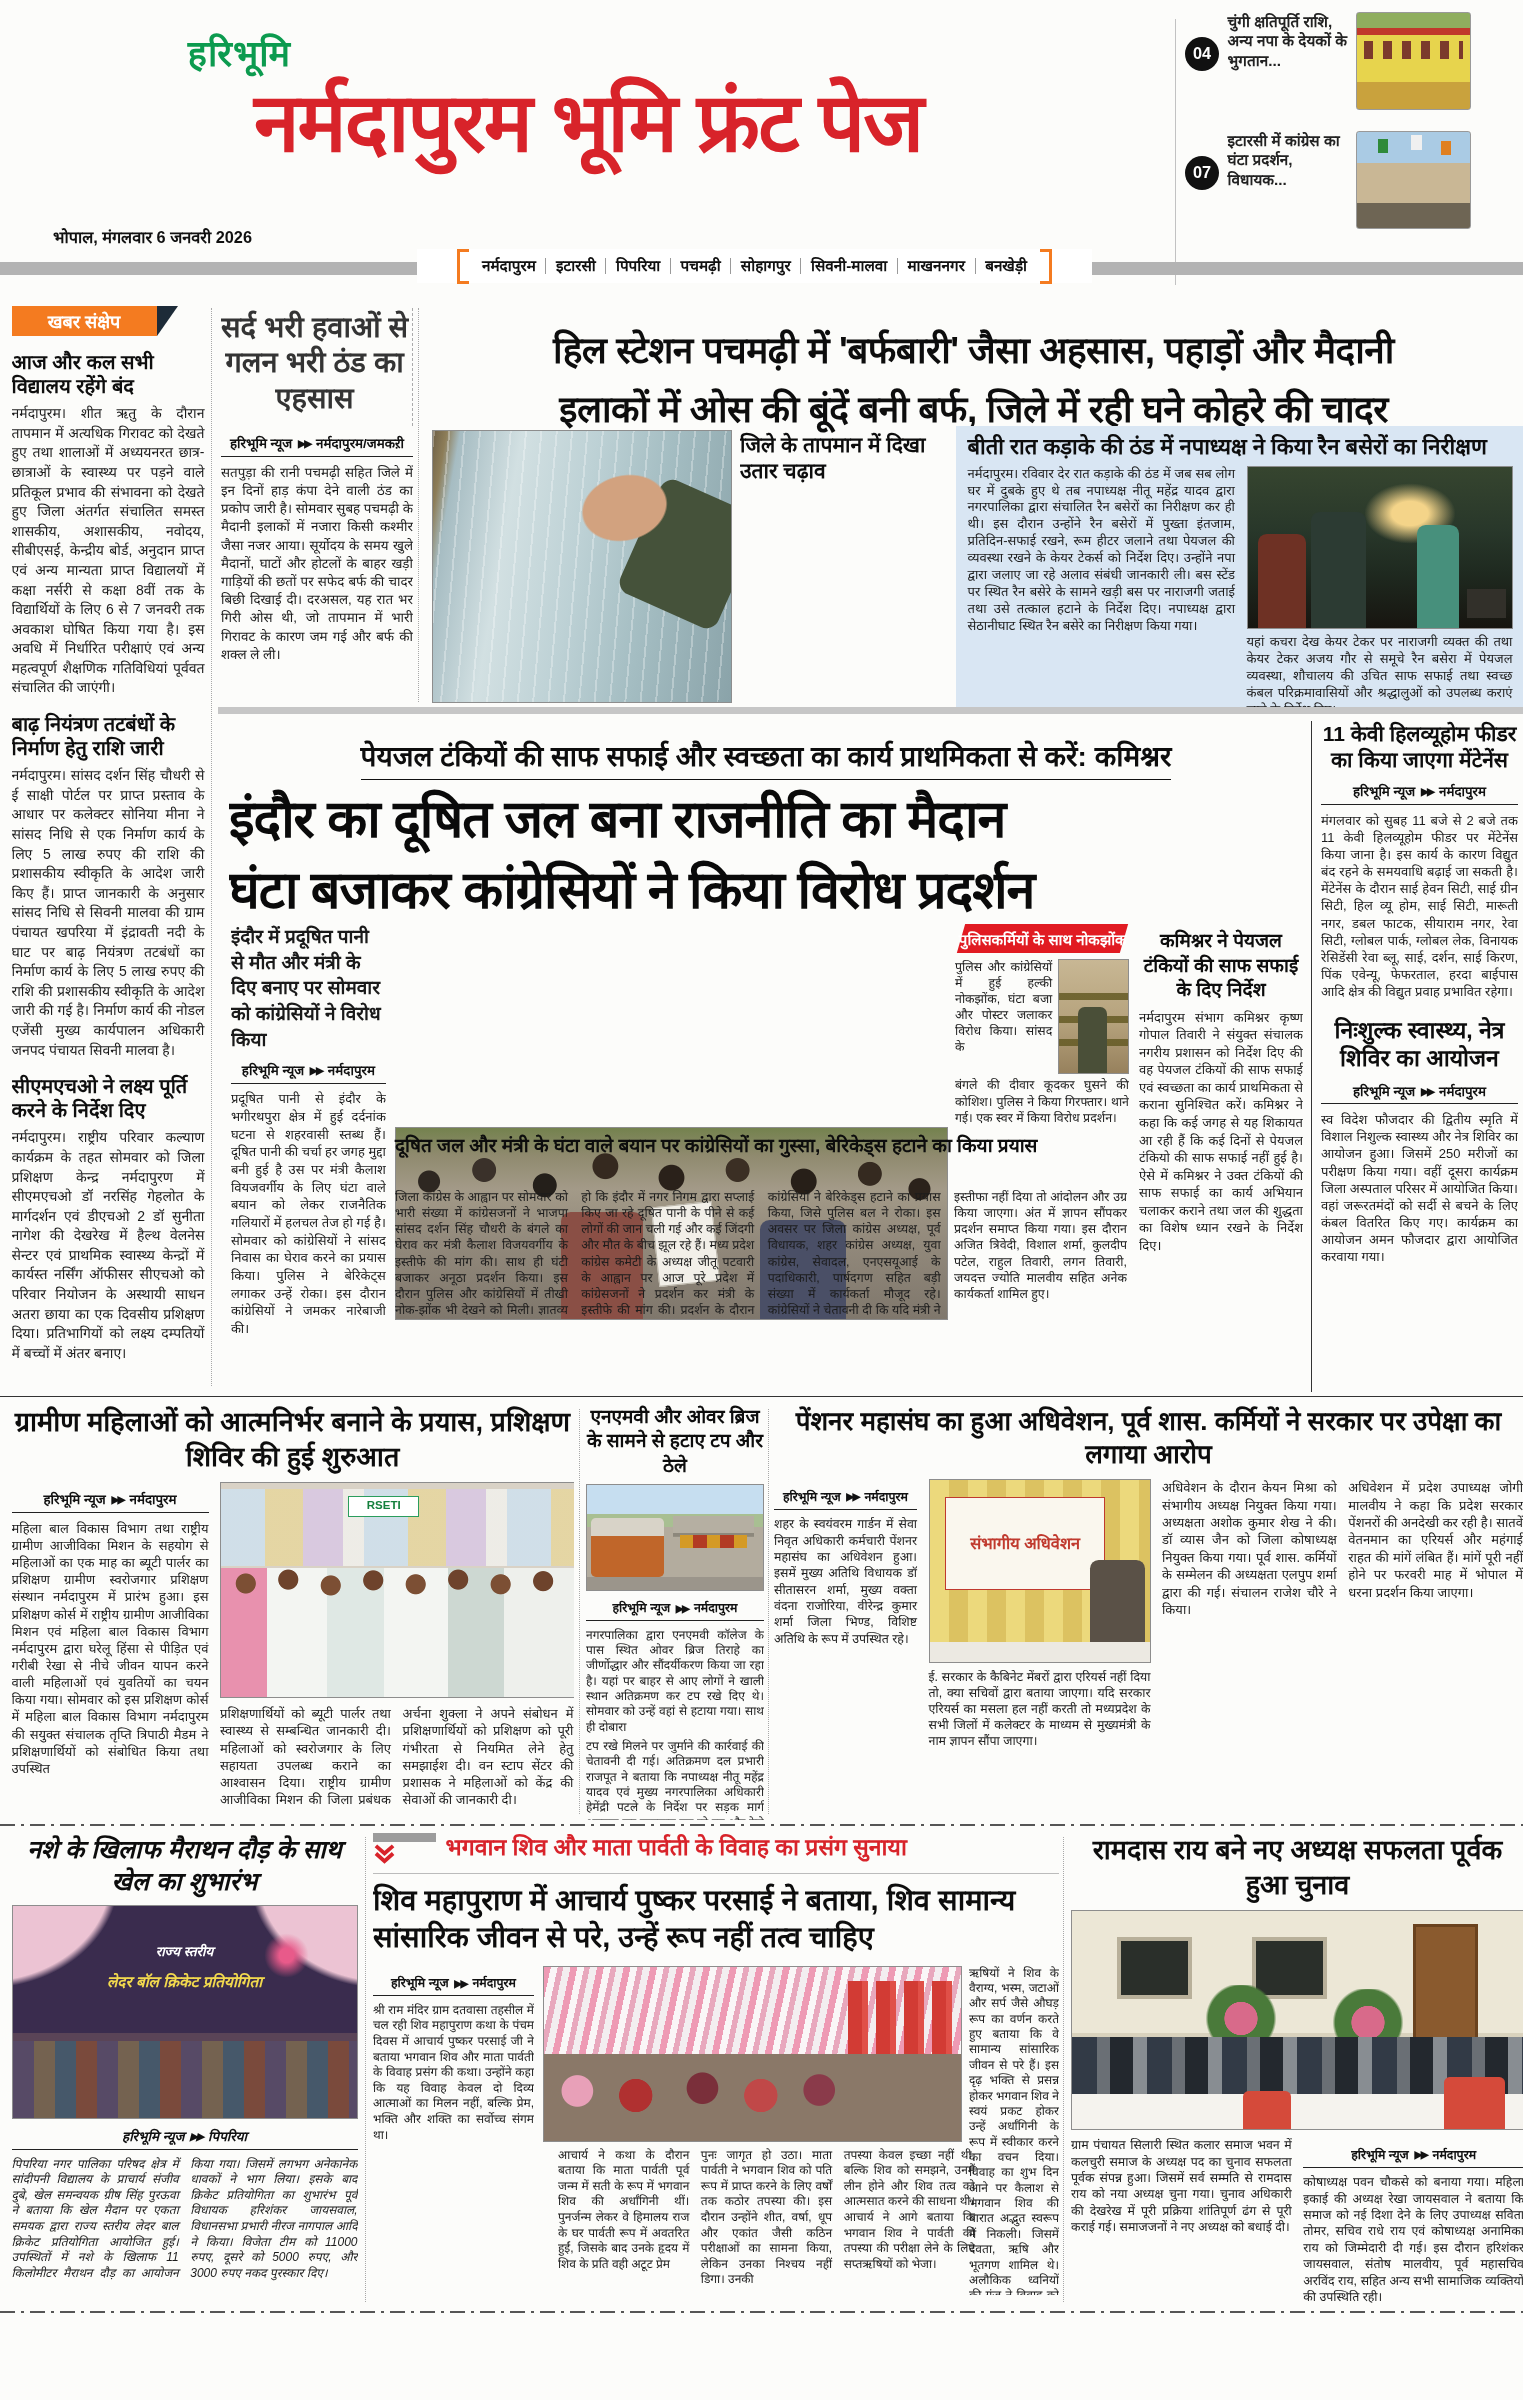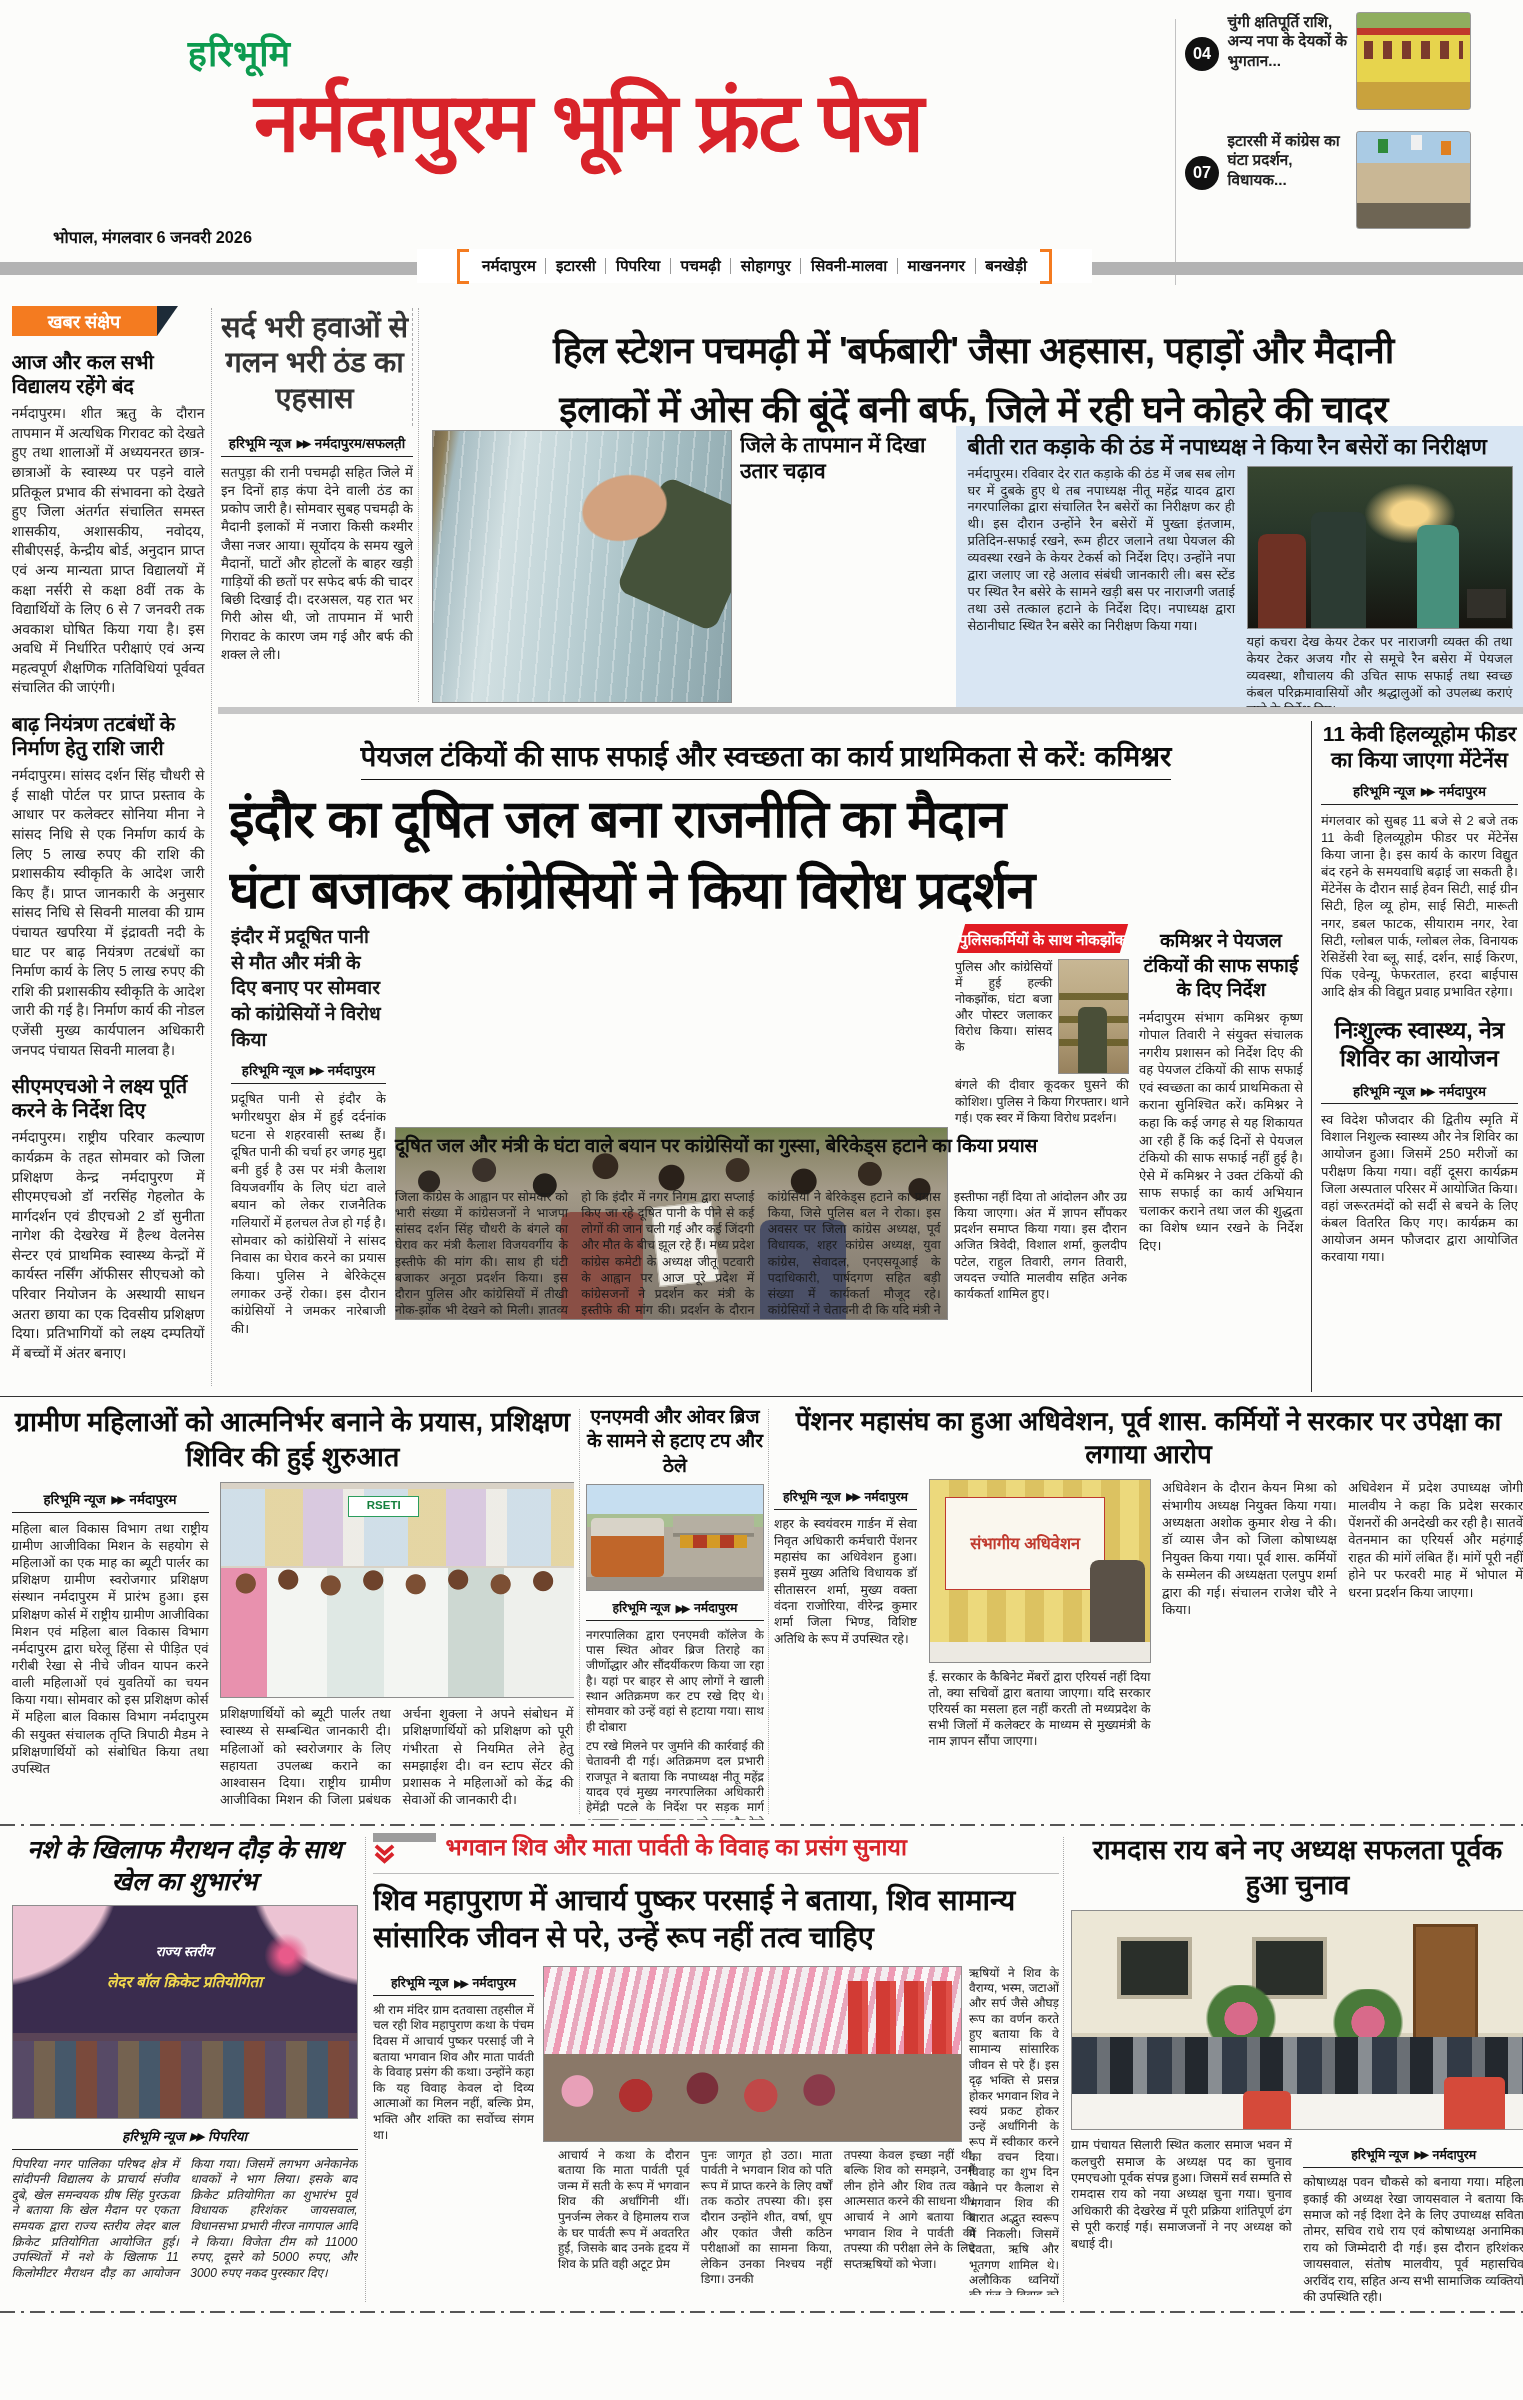--- a/index.html
+++ b/index.html
@@ -219,21 +219,21 @@
     <p class="j">नर्मदापुरम। राष्ट्रीय परिवार कल्याण कार्यक्रम के तहत सोमवार को जिला प्रशिक्षण केन्द्र नर्मदापुरण में सीएमएचओ डॉ नरसिंह गेहलोत के मार्गदर्शन एवं डीएचओ 2 डॉ सुनीता नागेश की देखरेख में हैल्थ वेलनेस सेन्टर एवं प्राथमिक स्वास्थ्य केन्द्रों में कार्यस्त नर्सिंग ऑफीसर सीएचओ को परिवार नियोजन के अस्थायी साधन अतरा छाया का एक दिवसीय प्रशिक्षण दिया। प्रतिभागियों को लक्ष्य दम्पतियों में बच्चों में अंतर बनाए।</p>
   </div>
 
   <div class="abs vsep" style="left:211px;top:308px;height:1078px;"></div>
 
   <div class="abs clip" style="left:221px;top:308px;width:192px;height:398px;">
     <div class="weather-h" style="border-right:1px dashed #aaa;padding:1.9px 3.8px 9.6px 0;">सर्द भरी हवाओं से गलन भरी ठंड का एहसास</div>
     <div class="byline">
       <span>हरिभूमि न्यूज</span>
       <span class="arr">▶▶</span>
-      <span>नर्मदापुरम/सफलत़ी</span>
+      <span>नर्मदापुरम/जमकऱी</span>
     </div>
     <div class="bt j">सतपुड़ा की रानी पचमढ़ी सहित जिले में इन दिनों हाड़ कंपा देने वाली ठंड का प्रकोप जारी है। सोमवार सुबह पचमढ़ी के मैदानी इलाकों में नजारा किसी कश्मीर जैसा नजर आया। सूर्योदय के समय खुले मैदानों, घाटों और होटलों के बाहर खड़ी गाड़ियों की छतों पर सफेद बर्फ की चादर बिछी दिखाई दी। दरअसल, यह रात भर गिरी ओस थी, जो तापमान में भारी गिरावट के कारण जम गई और बर्फ की शक्ल ले ली।</div>
   </div>
 
   <div class="abs vsep" style="left:418px;top:308px;height:394px;"></div>
 
   <div class="abs banner-h c" style="left:424px;top:367px;width:1099px;">इलाकों में ओस की बूंदें बनी बर्फ, जिले में रही घने कोहरे की चादर</div>
   <div class="abs banner-h c" style="left:424px;top:308px;width:1099px;">हिल स्टेशन पचमढ़ी में 'बर्फबारी' जैसा अहसास, पहाड़ों और मैदानी</div>
 
   <div class="abs ph" id="ph-frost" style="left:432px;top:430px;width:298px;height:271px;">
@@ -470,21 +470,21 @@
       <div class="win2"></div>
       <div class="door"></div>
       <div class="bush1"></div>
       <div class="bush2"></div>
       <div class="men"></div>
       <div class="table"></div>
       <div class="chair2"></div>
       <div class="chair"></div>
     </div>
     <div style="display:flex;gap:11.5px;margin-top:7.6px;">
-      <div class="j" style="flex:1;font-size:12.4px;line-height:1.32;">ग्राम पंचायत सिलारी स्थित कलार समाज भवन में कलचुरी समाज के अध्यक्ष पद का चुनाव एमएचओा पूर्वक संपन्न हुआ। जिसमें सर्व सम्मति से रामदास राय को नया अध्यक्ष चुना गया। चुनाव अधिकारी की देखरेख में पूरी प्रक्रिया शांतिपूर्ण ढंग से पूरी कराई गई। समाजजनों ने नए अध्यक्ष को बधाई दी।</div>
+      <div class="j" style="flex:1;font-size:12.4px;line-height:1.32;">ग्राम पंचायत सिलारी स्थित कलार समाज भवन में कलचुरी समाज के अध्यक्ष पद का चुनाव सफलता पूर्वक संपन्न हुआ। जिसमें सर्व सम्मति से रामदास राय को नया अध्यक्ष चुना गया। चुनाव अधिकारी की देखरेख में पूरी प्रक्रिया शांतिपूर्ण ढंग से पूरी कराई गई। समाजजनों ने नए अध्यक्ष को बधाई दी।</div>
       <div style="flex:1;">
         <div class="byline" style="font-size:12.4px;">
           <span>हरिभूमि न्यूज</span>
           <span class="arr">▶▶</span>
           <span>नर्मदापुरम</span>
         </div>
         <div class="j" style="font-size:12.4px;line-height:1.32;">कोषाध्यक्ष पवन चौकसे को बनाया गया। महिला इकाई की अध्यक्ष रेखा जायसवाल ने बताया कि समाज को नई दिशा देने के लिए उपाध्यक्ष सविता तोमर, सचिव राधे राय एवं कोषाध्यक्ष अनामिका राय को जिम्मेदारी दी गई। इस दौरान हरिशंकर जायसवाल, संतोष मालवीय, पूर्व महासचिव अरविंद राय, सहित अन्य सभी सामाजिक व्यक्तियों की उपस्थिति रही।</div>
       </div>
     </div>
   </div>

